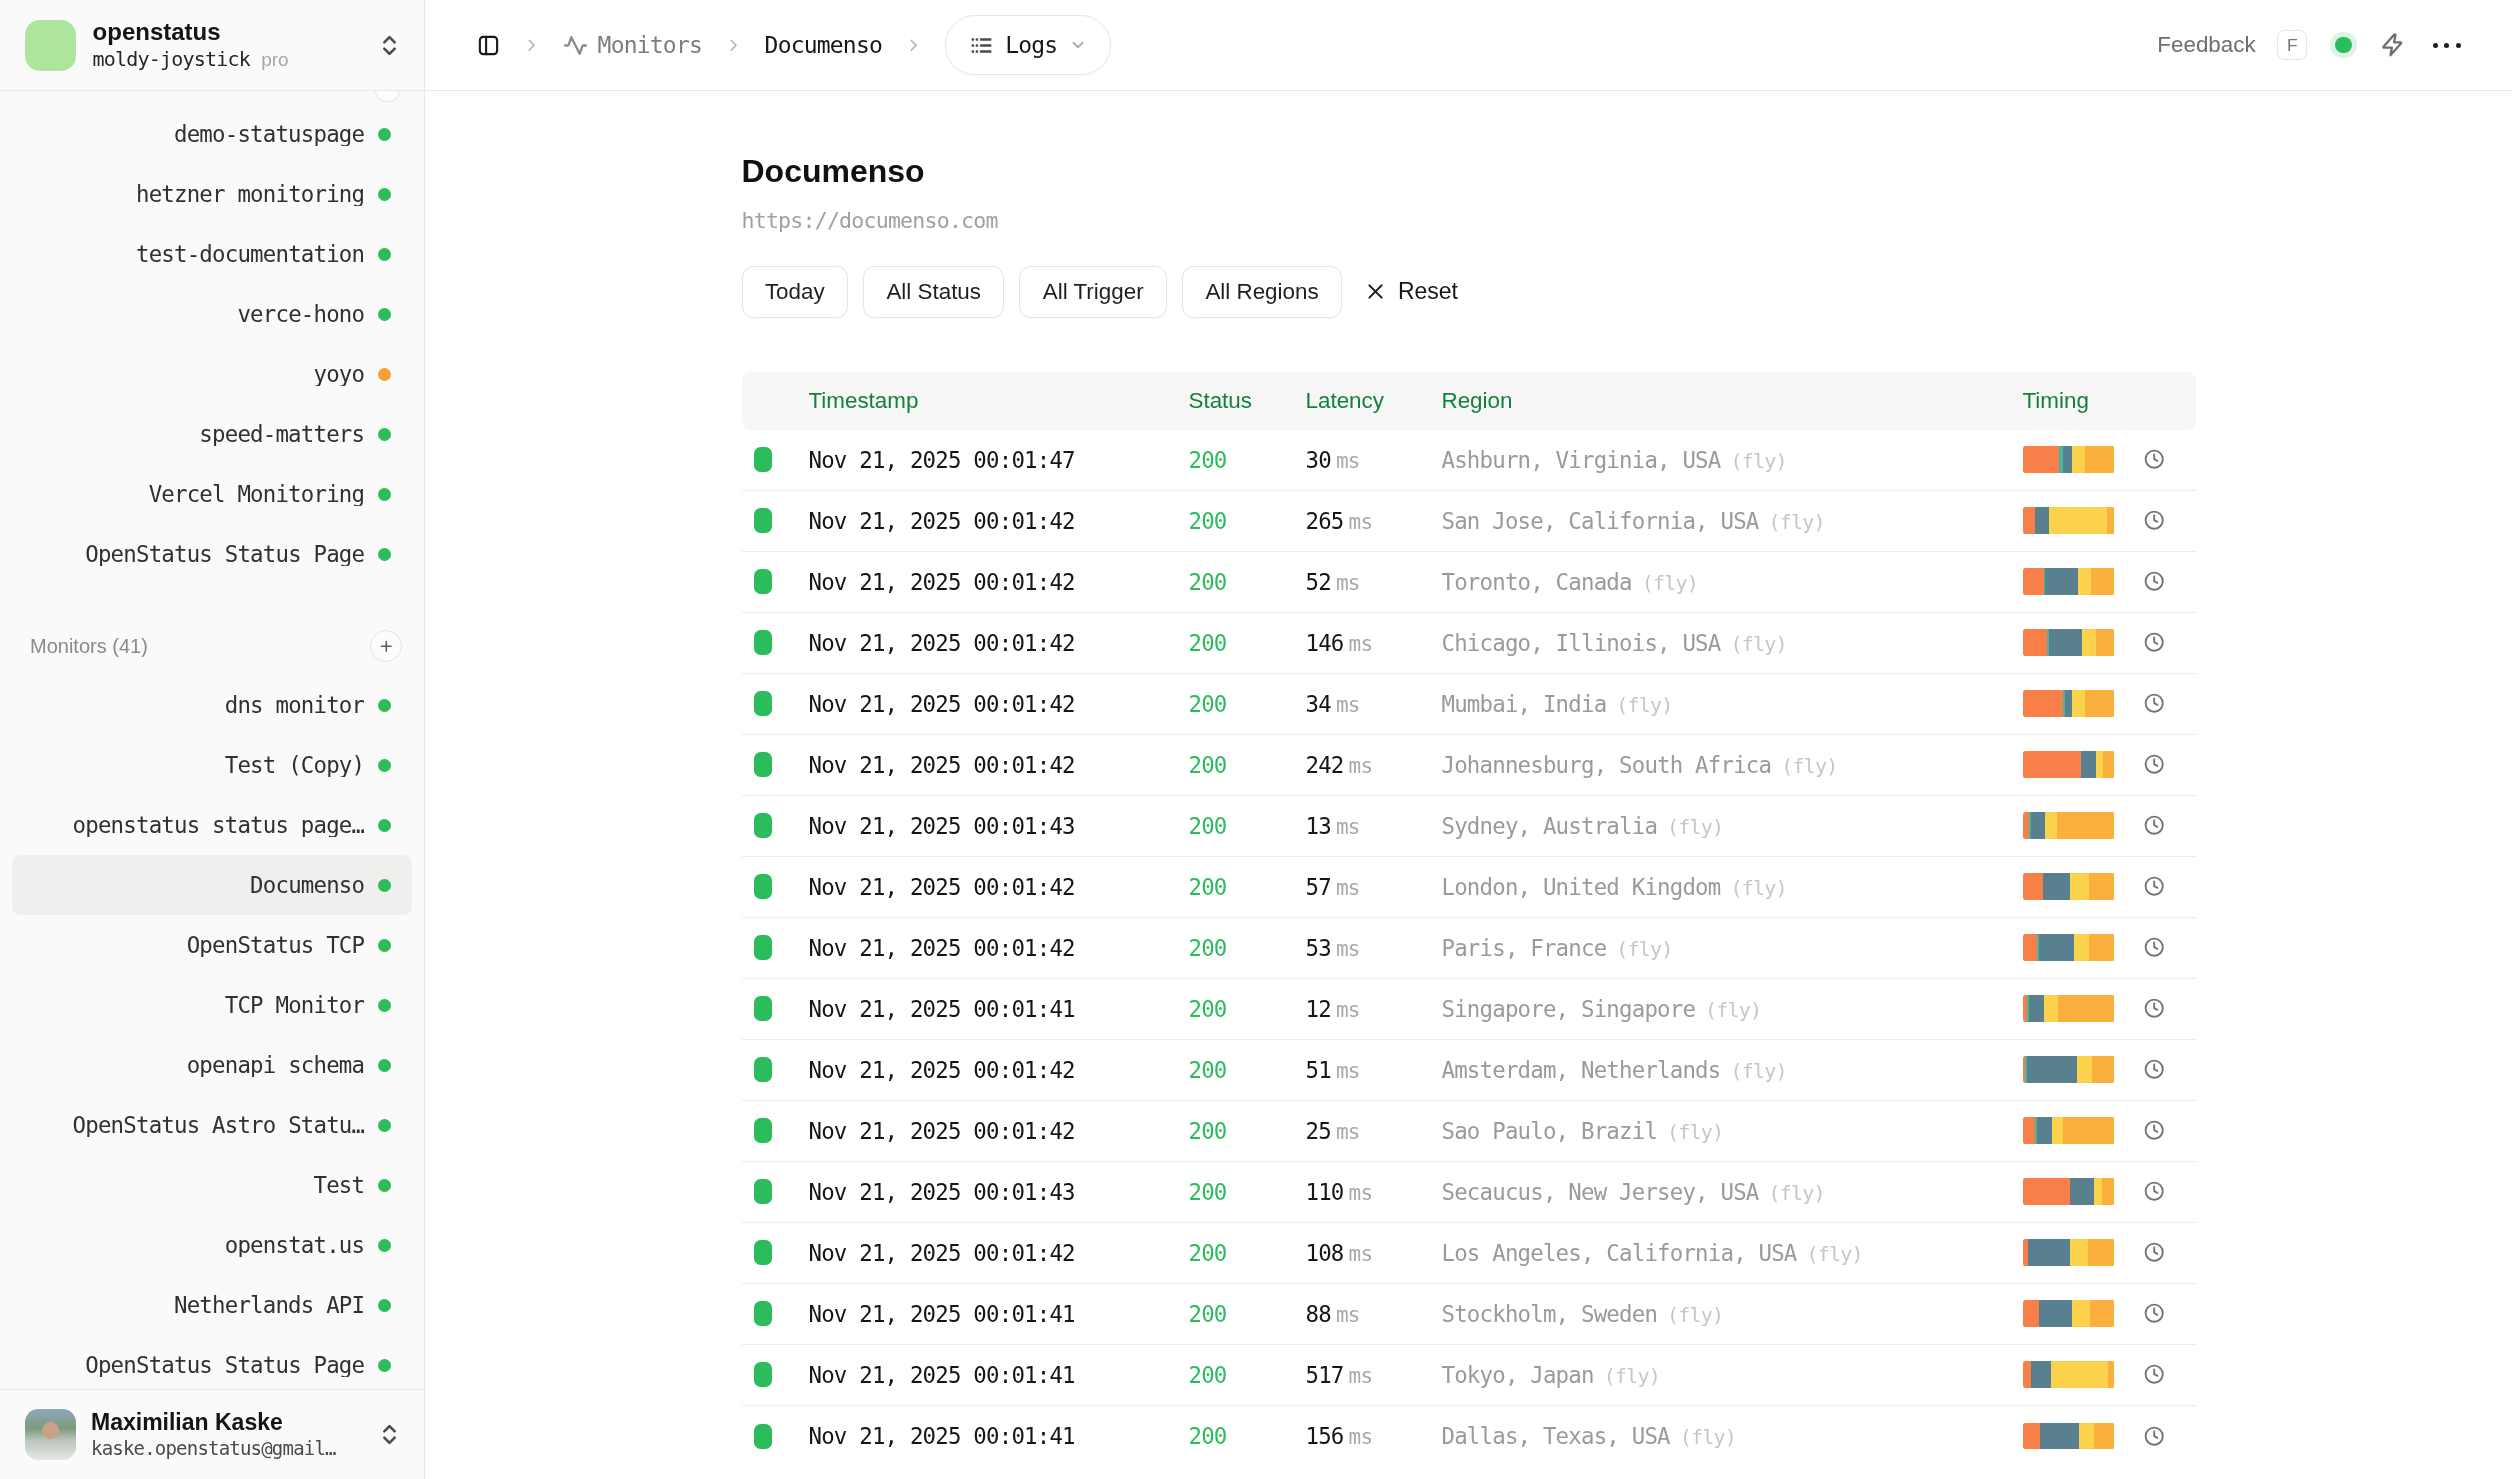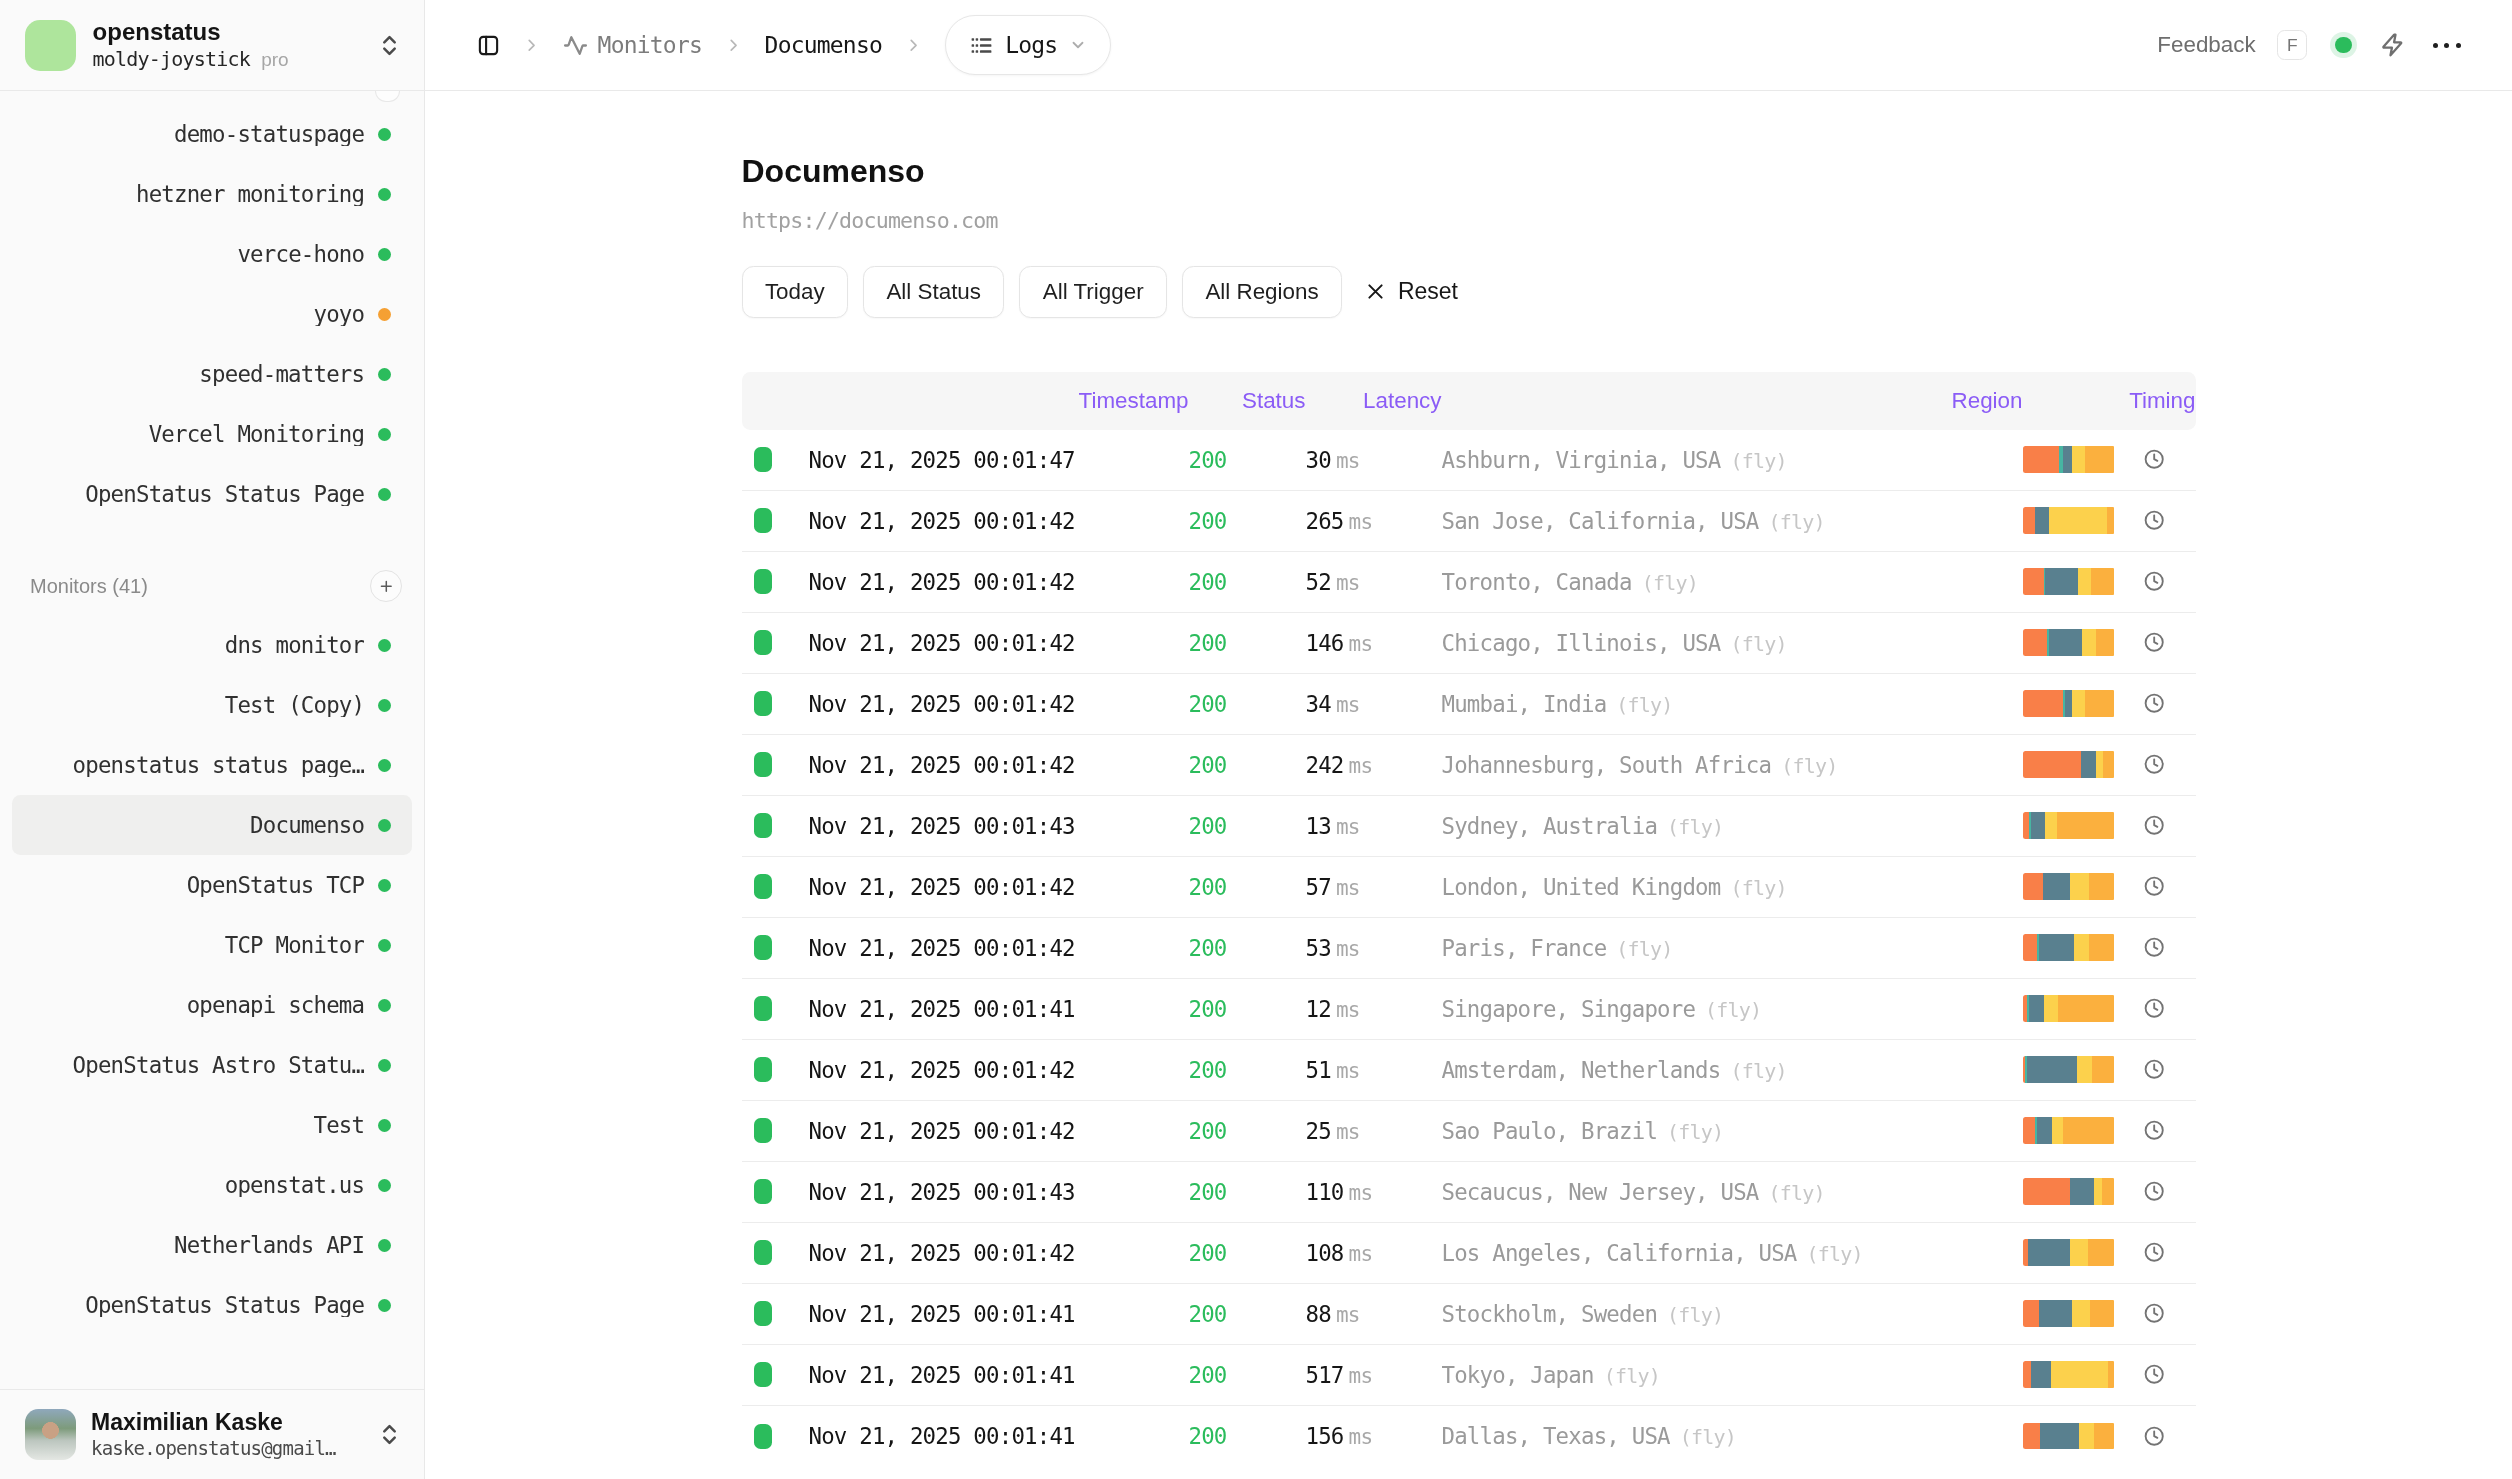--- a/index.html
+++ b/index.html
@@ -109,21 +109,21 @@
   }
   .reset-btn {
     display:flex; align-items:center; gap:11.6px; margin-left:8.3px;
     font-size:23px; font-weight:500; color:#171717; background:none; border:none; cursor:pointer;
     font-family:"Liberation Sans",sans-serif;
   }
 
   .table { margin-top:54px; width:1454px; }
   .tgrid { display:grid; grid-template-columns:67px 380px 117px 136px 581px 1fr; align-items:center; }
   .thead { height:58px; background:#F6F6F6; border-radius:8.3px; }
-  .thead .th { font-size:22.4px; font-weight:500; color:#8b5cf6;text-align:right; }
+  .thead .th { font-size:22.4px; font-weight:500; color:#15803d; }
   .trow { height:61px; border-bottom:0.8px solid #ECECEC; cursor:pointer; }
   .trow:last-child { border-bottom:none; }
   .c-ind { padding-left:12.5px; display:flex; align-items:center; }
   .ind { width:18px; height:25px; border-radius:6.6px; }
   .c-ts { font-size:22.4px; color:#151515; }
   .c-st { font-size:22.4px; }
   .c-lat { font-size:22.4px; color:#161616; display:flex; align-items:baseline; gap:5px; }
   .lat-u { color:#A8A8A8; font-size:21px; }
   .c-reg { font-size:22.4px; color:#9A9A9A; display:flex; align-items:baseline; gap:10px; min-width:0; }
   .prov { color:#C6C6C6; font-size:20px; }
@@ -154,20 +154,24 @@
   <nav class="sb-list" id="status-pages-list">
       <div class="sb-item">
     <span class="sb-item-label mono">demo-statuspage</span>
     <span class="sb-dot" style="background: rgb(43, 188, 92);"></span>
   </div>
       <div class="sb-item">
     <span class="sb-item-label mono">hetzner monitoring</span>
     <span class="sb-dot" style="background: rgb(43, 188, 92);"></span>
   </div>
       <div class="sb-item">
+    <span class="sb-item-label mono">test-documentation</span>
+    <span class="sb-dot" style="background: rgb(43, 188, 92);"></span>
+  </div>
+      <div class="sb-item">
     <span class="sb-item-label mono">verce-hono</span>
     <span class="sb-dot" style="background: rgb(43, 188, 92);"></span>
   </div>
       <div class="sb-item">
     <span class="sb-item-label mono">yoyo</span>
     <span class="sb-dot" style="background: rgb(245, 160, 51);"></span>
   </div>
       <div class="sb-item">
     <span class="sb-item-label mono">speed-matters</span>
     <span class="sb-dot" style="background: rgb(43, 188, 92);"></span>

